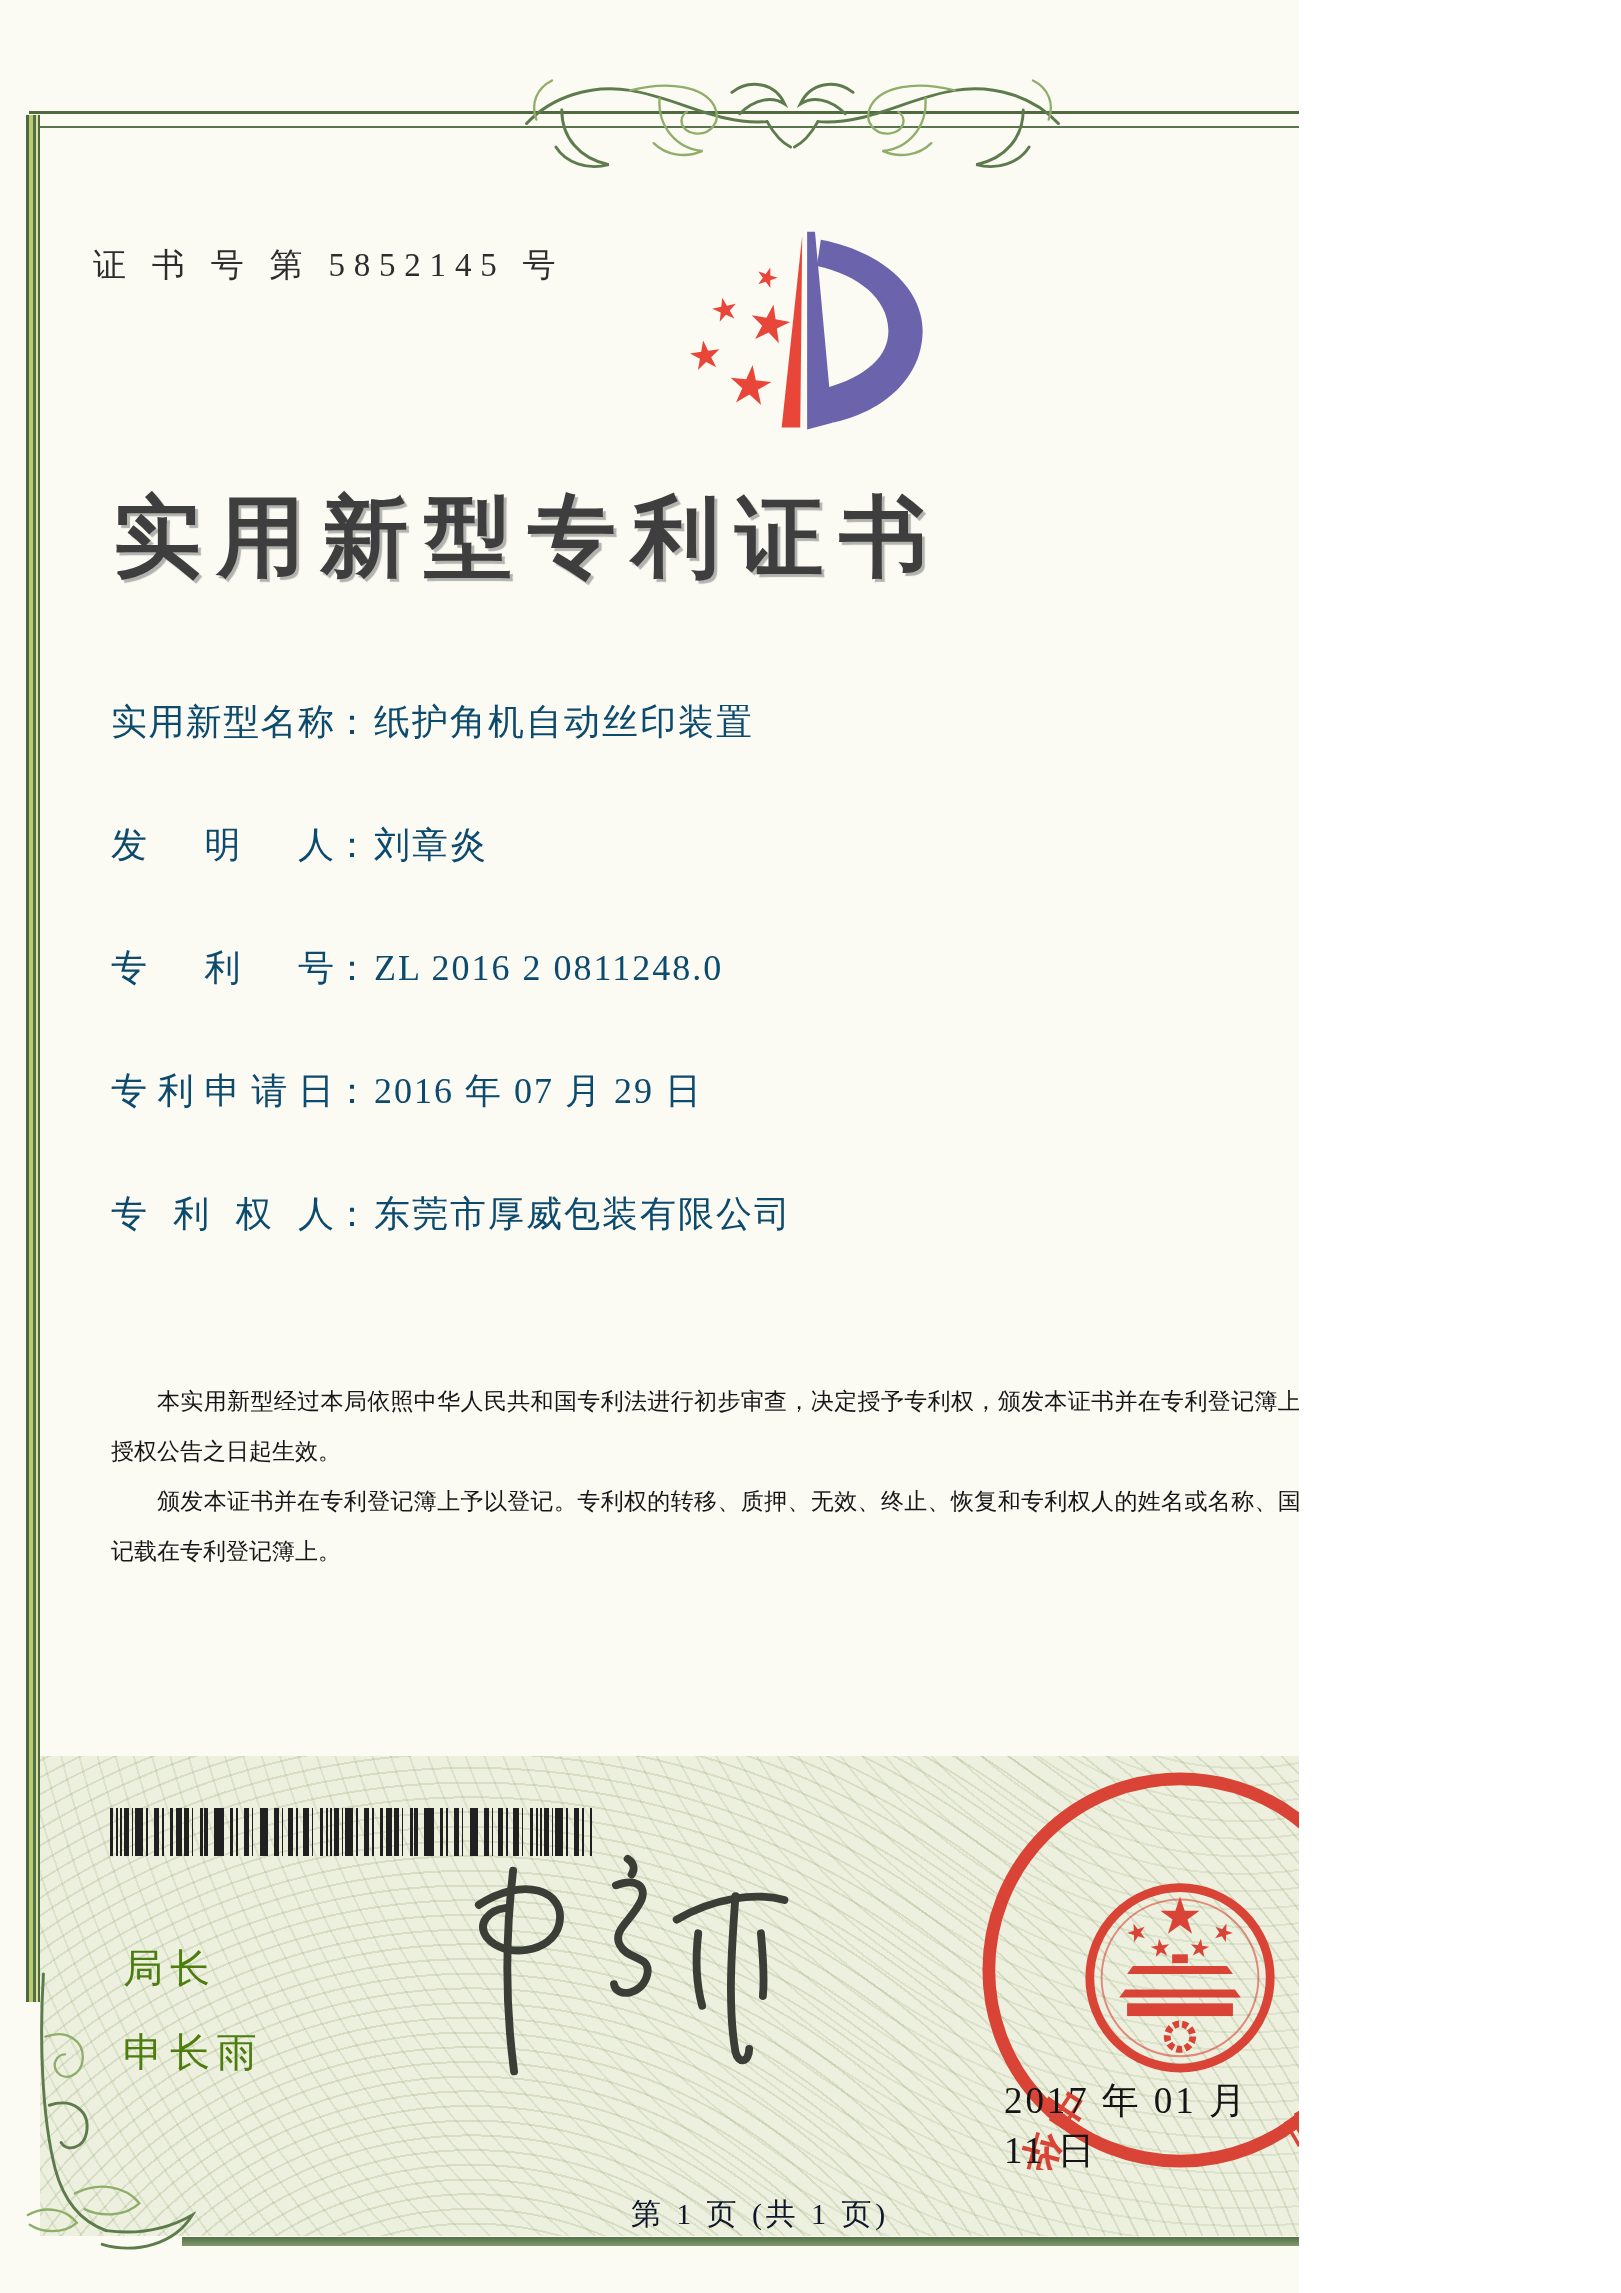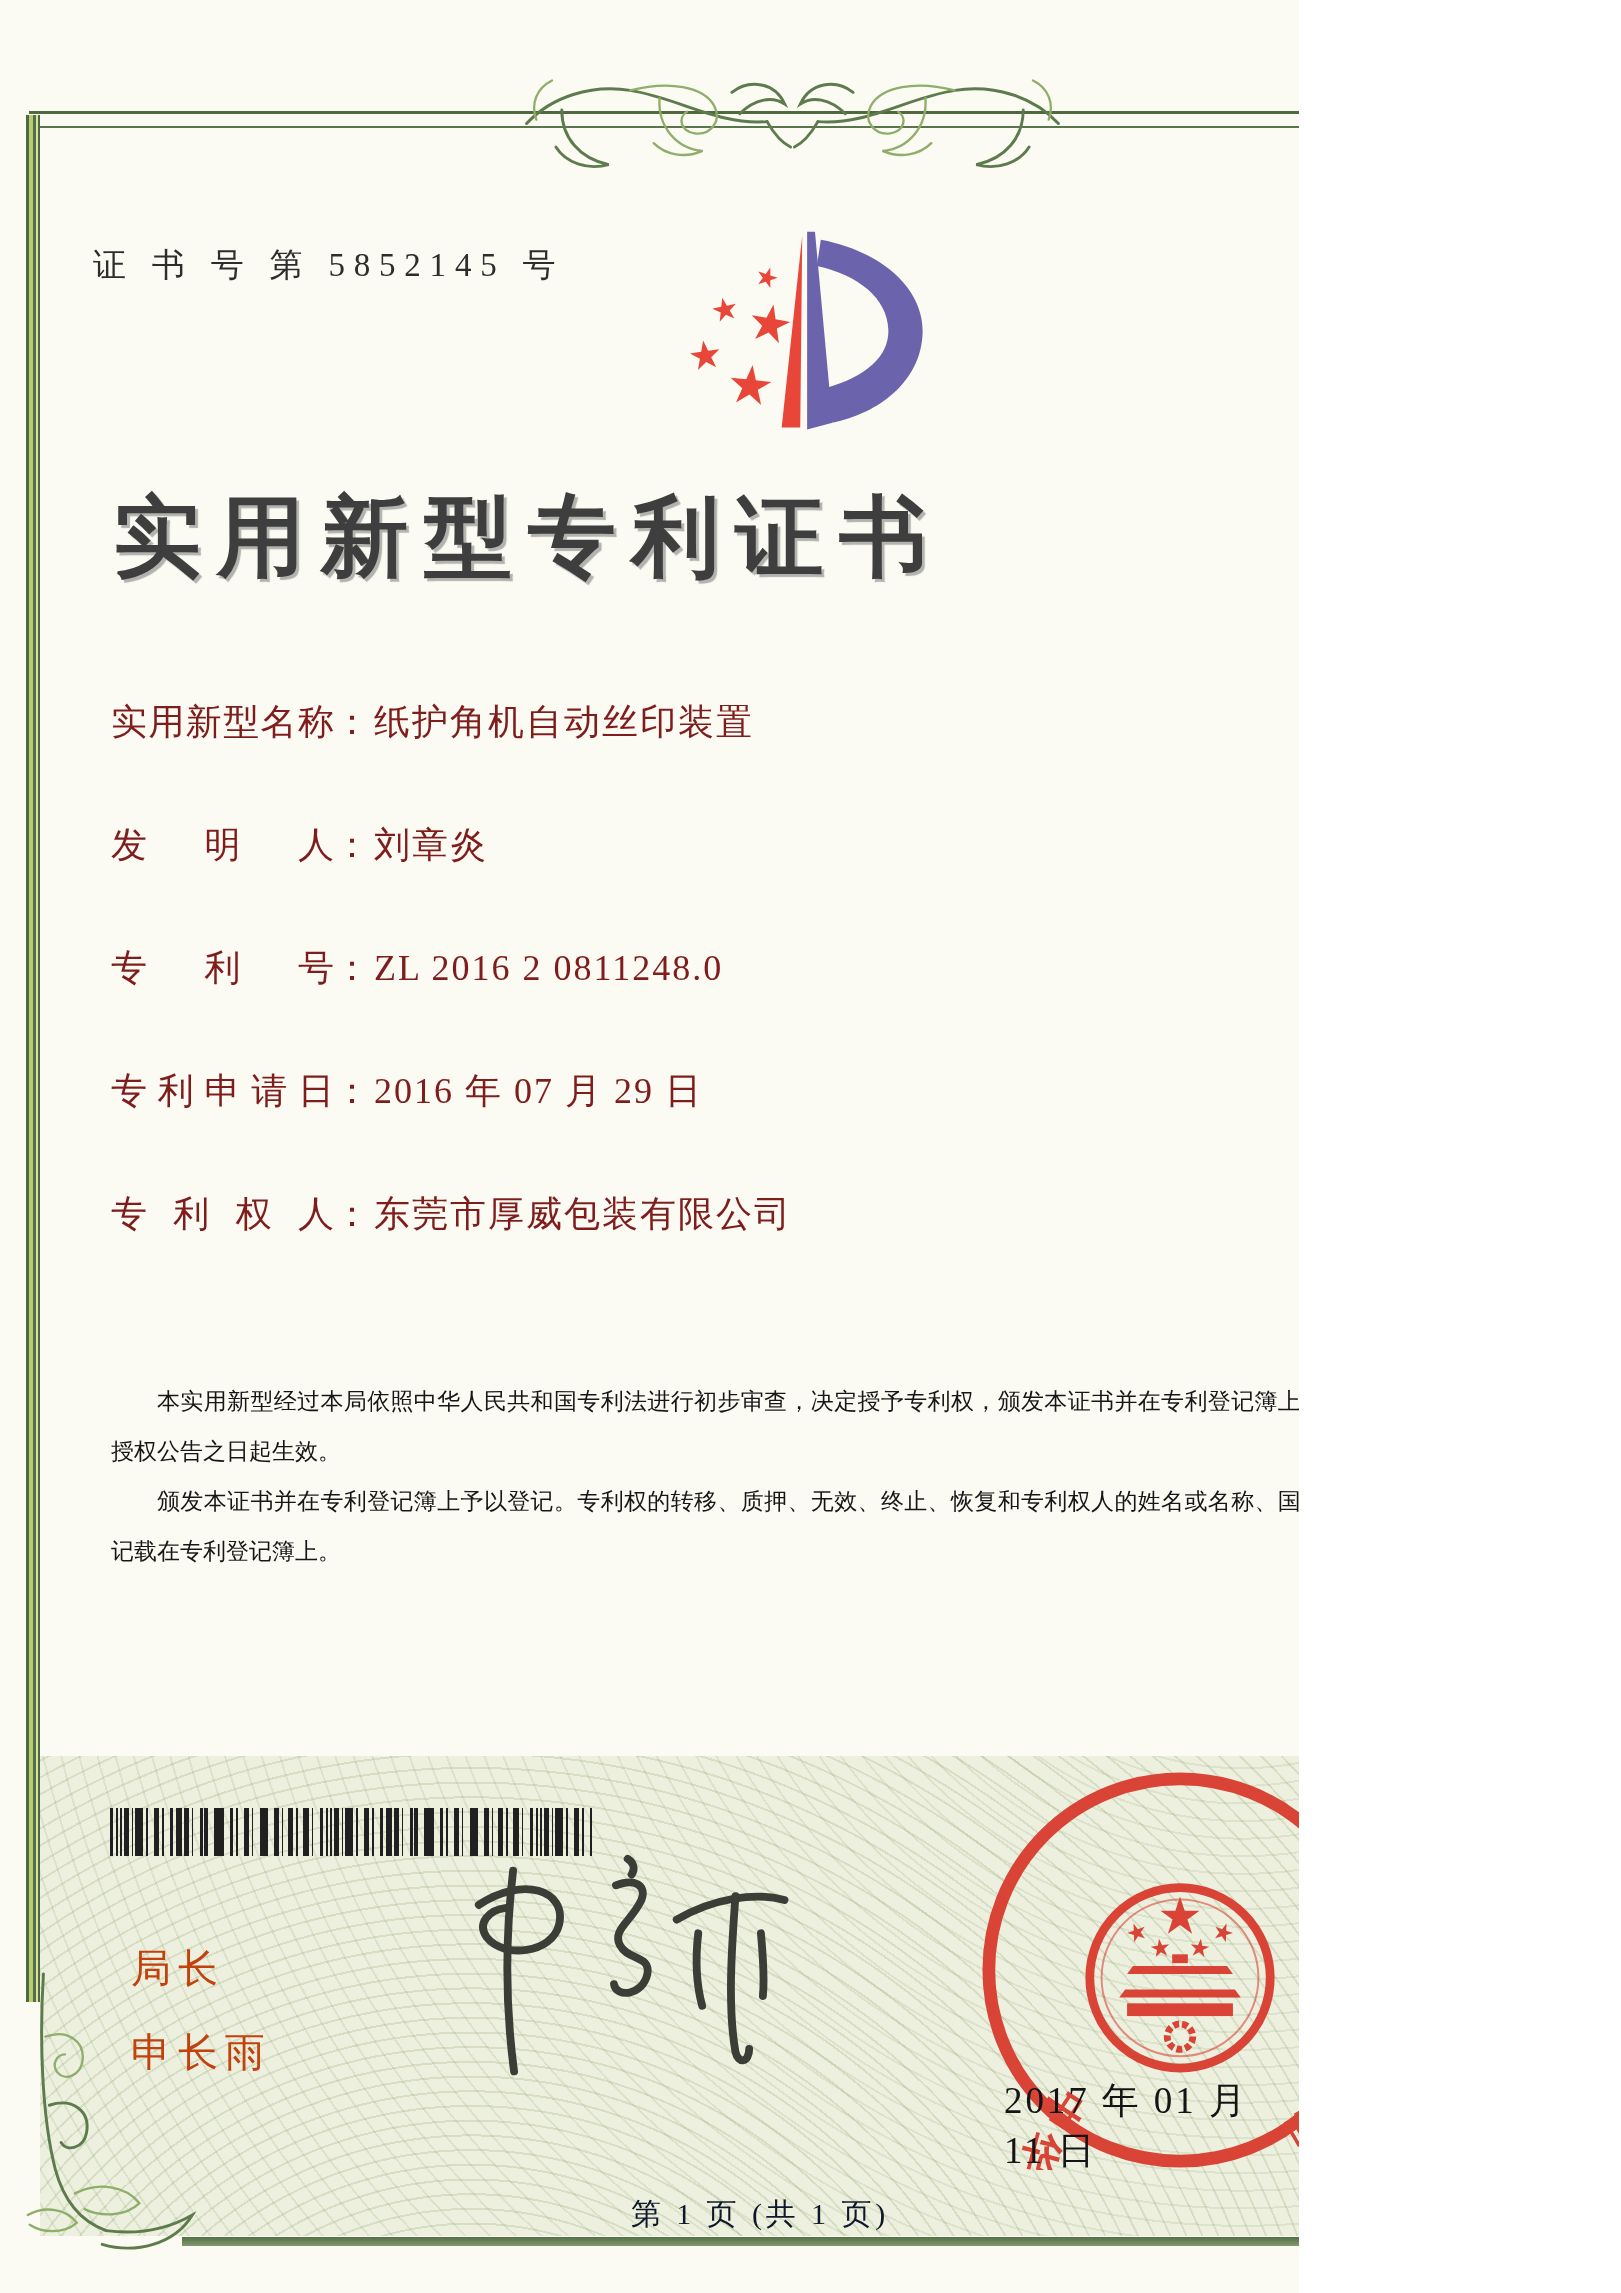--- a/index.html
+++ b/index.html
@@ -34,32 +34,32 @@
 
   
   .abs{position:absolute;}
   #cert-number{left:93px;top:243px;font-size:33px;letter-spacing:8.8px;color:#2d2d2d;}
   #logo{left:674px;top:220px;width:276px;height:235px;}
   #stamp-tr{left:1304px;top:137px;width:284px;height:284px;transform:rotate(-14deg);}
   #page-title{left:113px;top:478px;width:1274px;text-align:left;
       font-size:88px;font-weight:bold;letter-spacing:15.7px;color:#3e3e3e;
       text-shadow:2.9px 2.9px 1px rgba(70,70,70,.4);}
   #fields{left:111px;top:698px;width:1392px;}
-  .field-row{height:123px;font-size:36px;color:#7f1d1d;}
+  .field-row{height:123px;font-size:36px;color:#0c4a6e;}
   .flabel{display:inline-block;width:223px;text-align:justify;text-align-last:justify;vertical-align:top;}
   .fcolon{padding:0 3.9px 0 0;}
   .fvalue{letter-spacing:2px;}
   #body-text{left:111px;top:1377px;width:1400px;font-size:23px;line-height:50px;
       text-align:justify;color:#161616;}
   #body-text p{margin:0;text-indent:2em;}
   #barcode{left:110px;top:1808px;width:482px;height:48px;
       background-image:
         repeating-linear-gradient(90deg,#202020 0 2.9px,transparent 2.9px 5.9px,#202020 5.9px 7.8px,transparent 7.8px 13.7px,#202020 13.7px 18.6px,transparent 18.6px 21.6px,#202020 21.6px 23.5px,transparent 23.5px 30px),
         repeating-linear-gradient(90deg,transparent 0 9.8px,#202020 9.8px 11.8px,transparent 11.8px 25.5px,#202020 25.5px 30px,transparent 30px 42px);}
-  #director-block{left:123px;top:1941px;font-size:40px;color:#c2410c;letter-spacing:6.9px;margin-left:8px;}
+  #director-block{left:123px;top:1941px;font-size:40px;color:#4d7c0f;letter-spacing:6.9px;}
   #director-block .line2{margin-top:29px;}
   #signature{left:420px;top:1851px;width:387px;height:240px;}
   #signature path{fill:none;stroke:#3a3e36;stroke-width:8;stroke-linecap:round;stroke-linejoin:round;}
   #stamp-big{left:980px;top:1770px;width:400px;height:400px;opacity:.93;}
   #issue-date{left:1004px;top:2076px;font-size:37px;letter-spacing:2.9px;color:#141414;}
   #page-footer{left:595px;top:2194px;font-size:30px;letter-spacing:3.9px;color:#0f172a;margin-left:36px;}
 
   .seal-red{fill:#ee6a52;}
   .seal-red-ring{fill:none;stroke:#ee6a52;stroke-width:7;}
   .big-red{fill:#d8382b;}

